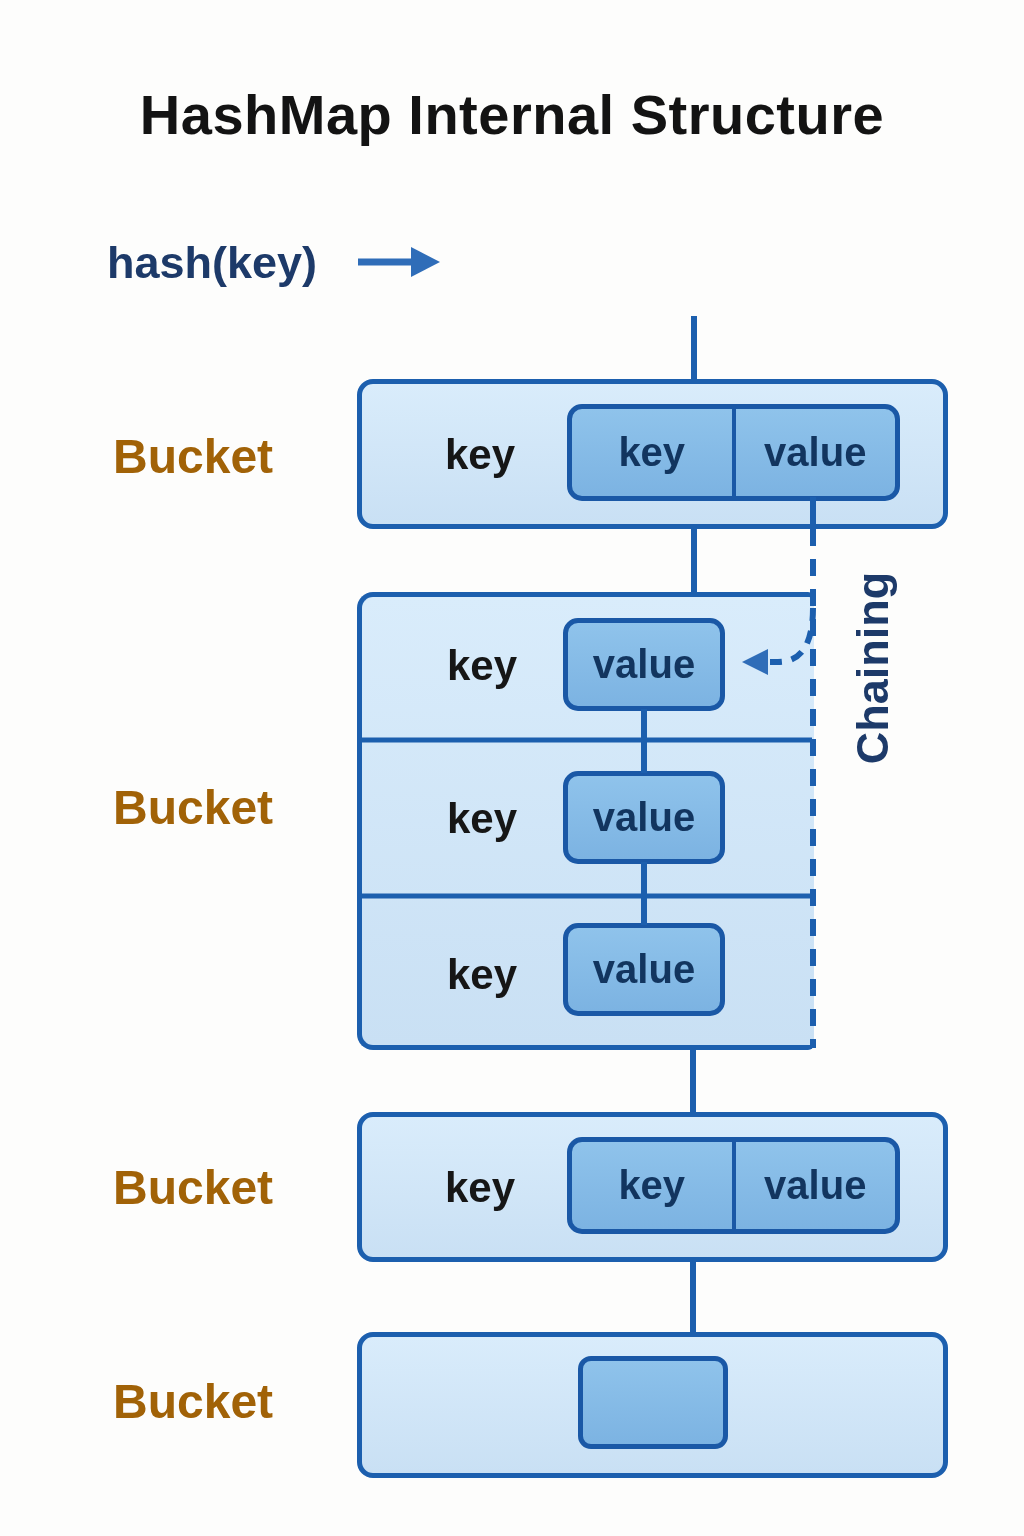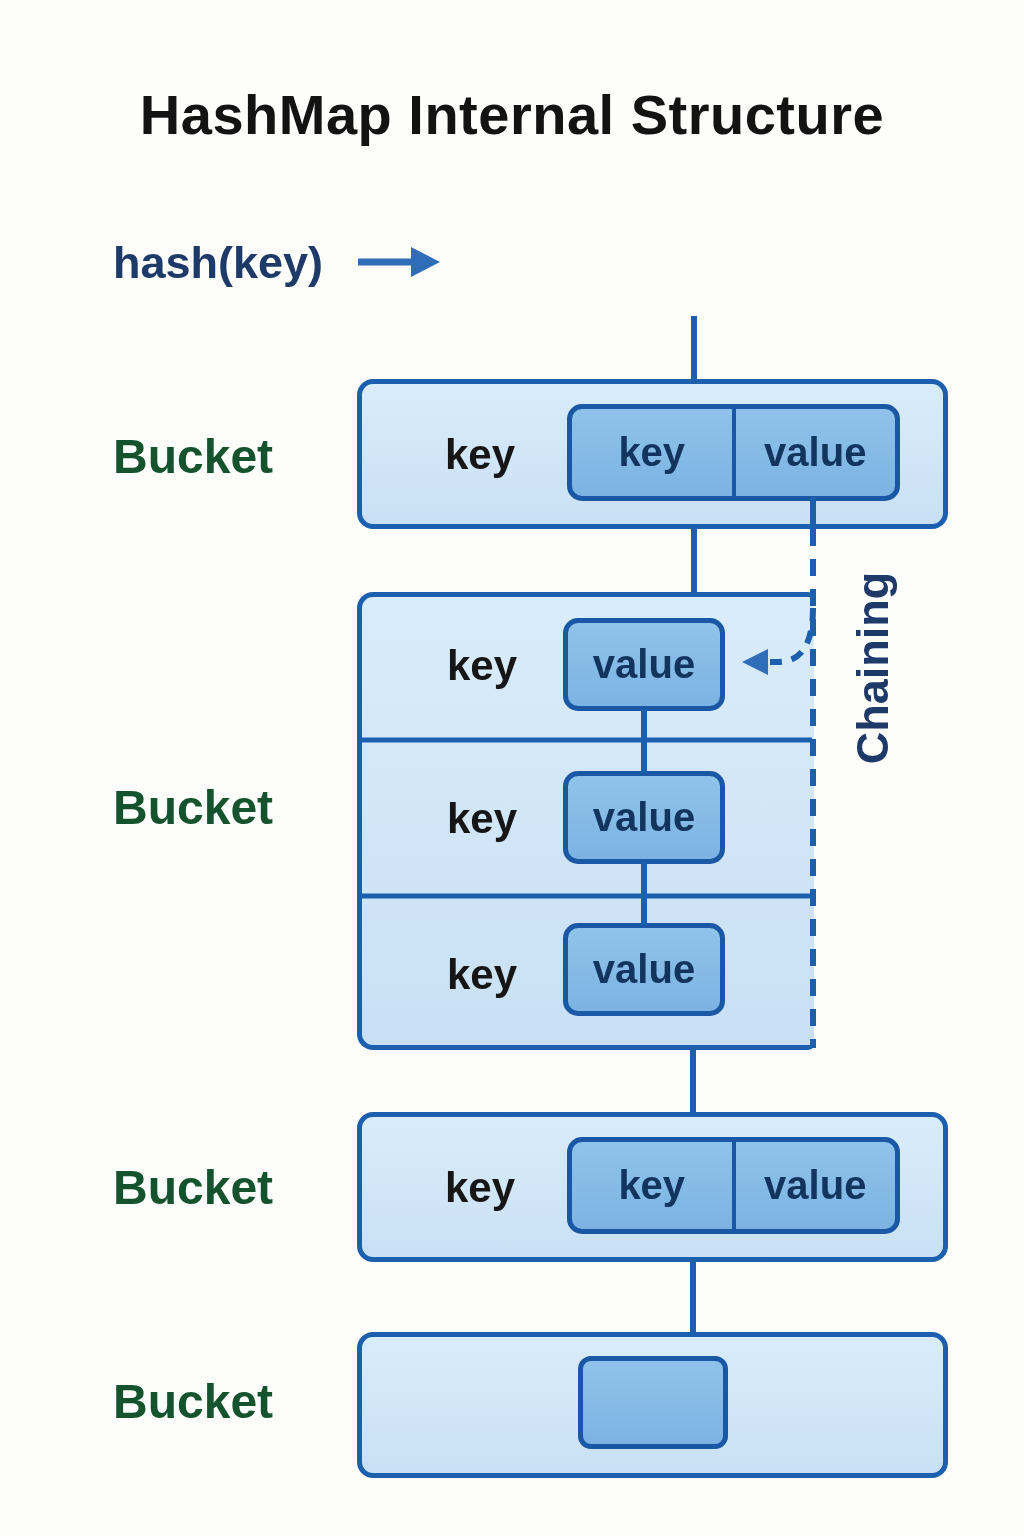--- a/index.html
+++ b/index.html
@@ -10,37 +10,37 @@
     font-family:"Liberation Sans", sans-serif;
     overflow:hidden;
   }
   .title{
     position:absolute;left:0;right:0;top:82px;
     text-align:center;
     font-size:56px;font-weight:700;color:#131313;
     letter-spacing:0.5px;
   }
   .hash-label{
-    position:absolute;left:113px;top:237px;
+    position:absolute;left:107px;top:237px;
     font-size:45px;font-weight:700;color:#1d3a69;
   }
   .box{
     position:absolute;box-sizing:border-box;
     border:5px solid #1c5fae;border-radius:16px;
     background:linear-gradient(180deg,#d9ecfb 0%,#c9e0f4 100%);
   }
   .bucket-index{
     left:437px;top:203px;width:510px;height:114px;
     border-width:6px;
     display:flex;align-items:center;justify-content:center;
     font-size:44px;font-weight:700;color:#15171c;
   }
   .bucket-label{
     position:absolute;left:113px;width:200px;
-    font-size:48px;font-weight:700;color:#14532d;
+    font-size:48px;font-weight:700;color:#a16207;
     line-height:48px;
   }
   .key-label{
     position:absolute;width:120px;text-align:center;
     font-size:42px;font-weight:700;color:#161616;
     line-height:42px;
   }
   .entry-node{
     position:absolute;box-sizing:border-box;
     border:5px solid #1a58a6;border-radius:15px;

